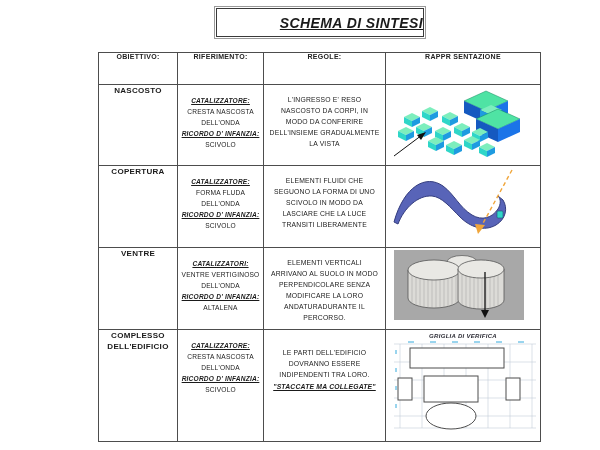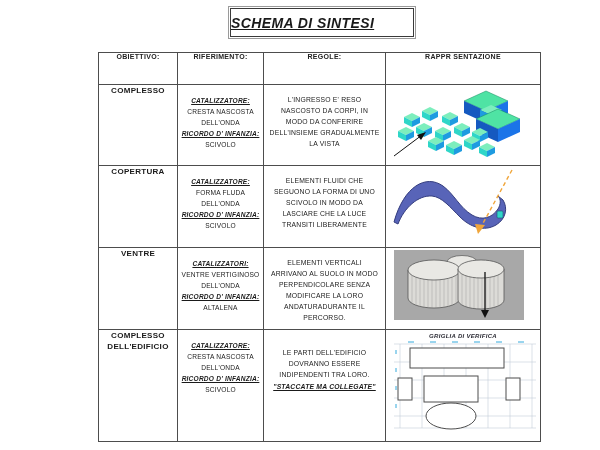--- a/index.html
+++ b/index.html
@@ -1,22 +1,22 @@
 <!DOCTYPE html>
 <html style="--box-top-green: #4fe3a4; --box-top-green-light: #7deebd; --box-front-teal: #2fd6c8; --box-side-blue: #1e9be0; --structure-blue: #1b74e8; --structure-blue-dark: #1559c0; --wave-blue: #5864b8; --wave-edge: #343d7e; --dashed-arrow-orange: #f0a53a; --photo-bg-gray: #a8a8a8; --cylinder-gray: #dcdbd7; --cylinder-top-gray: #e9e8e4; --grid-line-blue: #c2cdd9; --tick-blue: #35aadd; --line-dark: #4d4d4d;"><head>
 <meta charset="utf-8">
 <style>
   html,body{margin:0;padding:0;background:#fff;}
   .page{position:relative;width:600px;height:450px;background:#fff;overflow:hidden;
         font-family:"Liberation Sans", sans-serif;color:#1a1a1a;}
 
   
-  .title-box{position:absolute;left:230px;top:8px;width:182px;height:27px;
+  .title-box{position:absolute;left:216px;top:8px;width:182px;height:27px;
              border:1px solid #3a3a3a;outline:1px solid #9a9a9a;outline-offset:1px;
-             display:flex;align-items:center;justify-content:flex-start;background:#fff;}
+             display:flex;align-items:center;justify-content:flex-end;background:#fff;padding-left:24px;}
   .title-box span{font-size:14px;font-weight:bold;font-style:italic;
                   text-decoration:underline;letter-spacing:.4px;}
 
   
   table.schema{position:absolute;left:98px;top:52px;width:442px;height:390px;
                border-collapse:collapse;table-layout:fixed;}
   table.schema td,table.schema th{border:1px solid #4d4d4d;padding:0;vertical-align:top;
                overflow:hidden;background:#fff;}
   th.hdr{font-size:7px;font-weight:600;letter-spacing:.3px;text-align:center;
          vertical-align:middle;color:#222;}
@@ -61,21 +61,21 @@
     <tbody>
         <tr class="r-head">
       <th class="hdr">OBIETTIVO:</th>
       <th class="hdr">RIFERIMENTO:</th>
       <th class="hdr">REGOLE:</th>
       <th class="hdr">RAPPR SENTAZIONE</th>
     </tr>
 
     <tr class="r1">
       <td class="c-ob">
-            <div class="ob-label">COMPLESSO</div>
+            <div class="ob-label">NASCOSTO</div>
           </td>
       <td>
             <div class="rif">
         <span class="emph">CATALIZZATORE:</span>
         <span>CRESTA NASCOSTA</span>
         <span>DELL'ONDA</span>
         <span class="emph">RICORDO D' INFANZIA:</span>
         <span>SCIVOLO</span>
       </div>
           </td>

